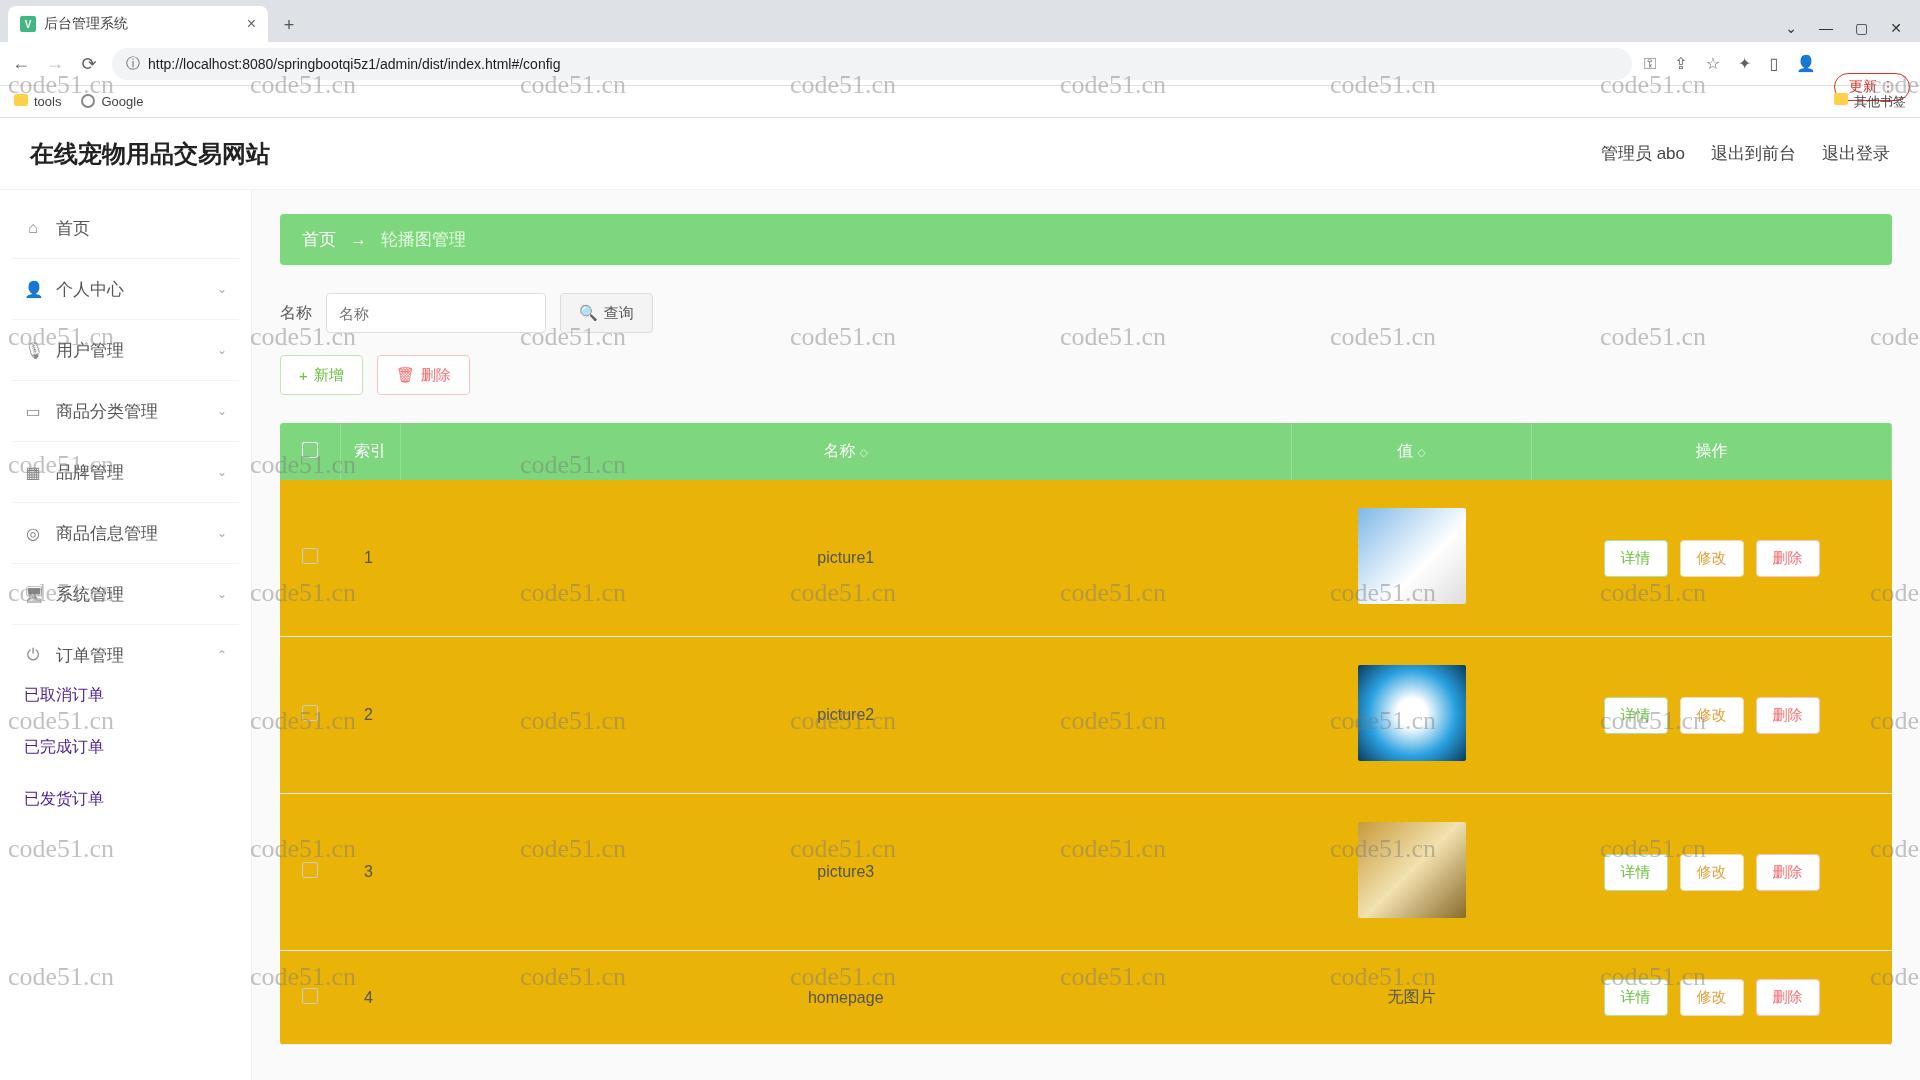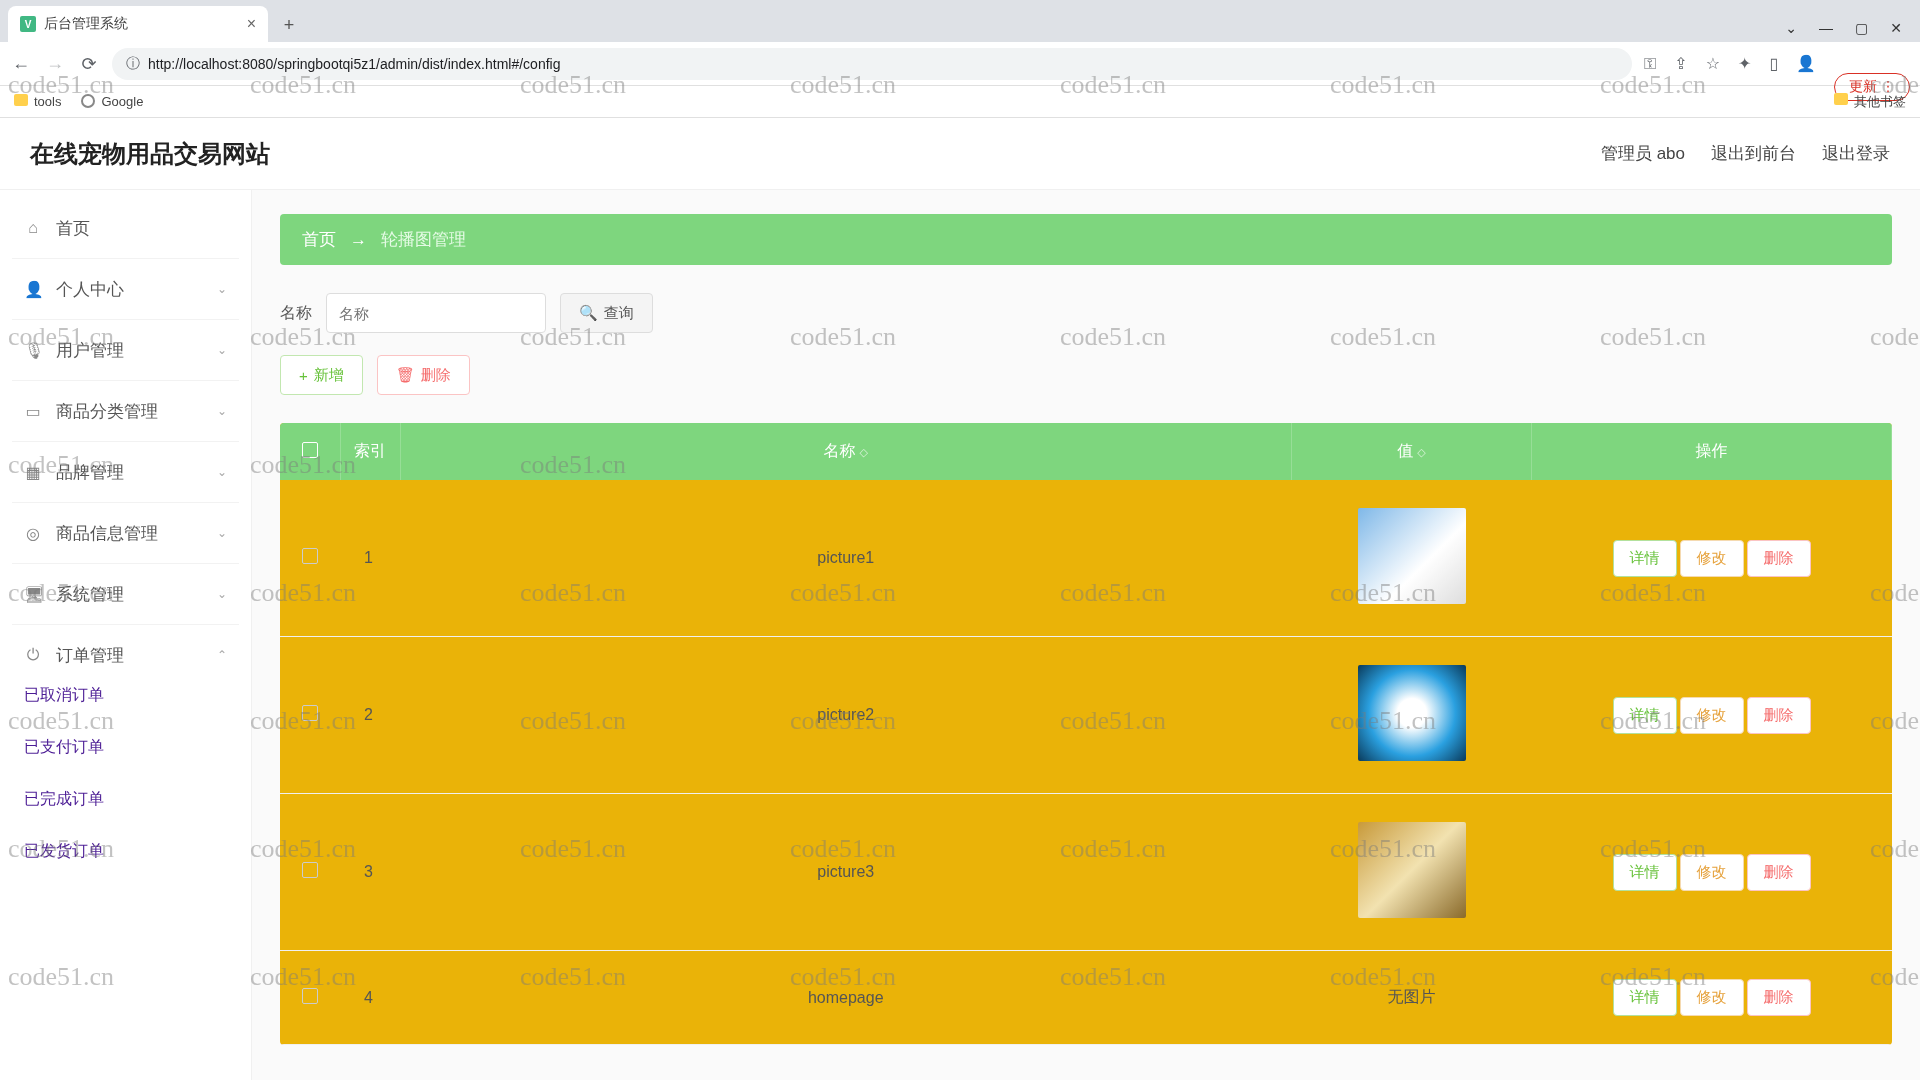--- a/index.html
+++ b/index.html
@@ -67,21 +67,21 @@
 .table { width: 100%; border-collapse: collapse; background: #eab308; border-radius: 4px; overflow: hidden; }
 .table thead th { background: #7ed67e; color: #fff; font-weight: 400; font-size: 16px; padding: 18px 10px; text-align: center; border-right: 1px solid rgba(255,255,255,.2); }
 .table tbody td { border-bottom: 1px solid #f0f0f0; padding: 28px 12px; text-align: center; font-size: 16px; color: #555; vertical-align: middle; }
 .table tbody tr td.idx { text-align: left; padding-left: 24px; }
 .table .chk { width: 16px; height: 16px; border: 1px solid #ccc; display: inline-block; border-radius: 2px; }
 .table img.thumb, .thumb-box { width: 108px; height: 96px; object-fit: cover; border-radius: 2px; }
 .thumb-box { display: inline-block; background: linear-gradient(135deg,#7fb8e8 0%, #fff 60%, #ddd 100%); }
 .thumb-box.b { background: radial-gradient(circle,#fff 20%, #2aa0e0 60%, #0a3a5a 100%); }
 .thumb-box.c { background: linear-gradient(135deg,#c89a3a,#f2e2b0,#8a6a2a); }
 
-.row-actions { display: flex; gap: 3px; justify-content: center; }
+.row-actions { display: flex; gap: 12px; justify-content: center; }
 .row-btn { border: 1px solid; border-radius: 4px; padding: 8px 16px; font-size: 15px; background: #fff; cursor: pointer; }
 .rb-detail { border-color: #b3e19d; color: #67c23a; }
 .rb-edit { border-color: #f5dab1; color: #e6a23c; }
 .rb-del { border-color: #fbc4c4; color: #f56c6c; }
 
 .sort-ico { font-size: 11px; opacity: .7; margin-left: 4px; }
 </style>
 </head>
 <body>
 
@@ -248,23 +248,20 @@
       <span class="chev">⌄</span>
     </div>
     <div class="side-divider"></div>
     <div class="side-item">
       <span class="side-ico">⏻</span>
       <span>订单管理</span>
       <span class="chev">⌃</span>
     </div>
     <div class="side-sub">
         <span>已取消订单</span>
-      </div>
-    <div class="side-sub">
-        <span>已支付订单</span>
       </div>
     <div class="side-sub">
         <span>已完成订单</span>
       </div>
     <div class="side-sub">
         <span>已发货订单</span>
       </div>
   </div>
 
   <div class="content">

